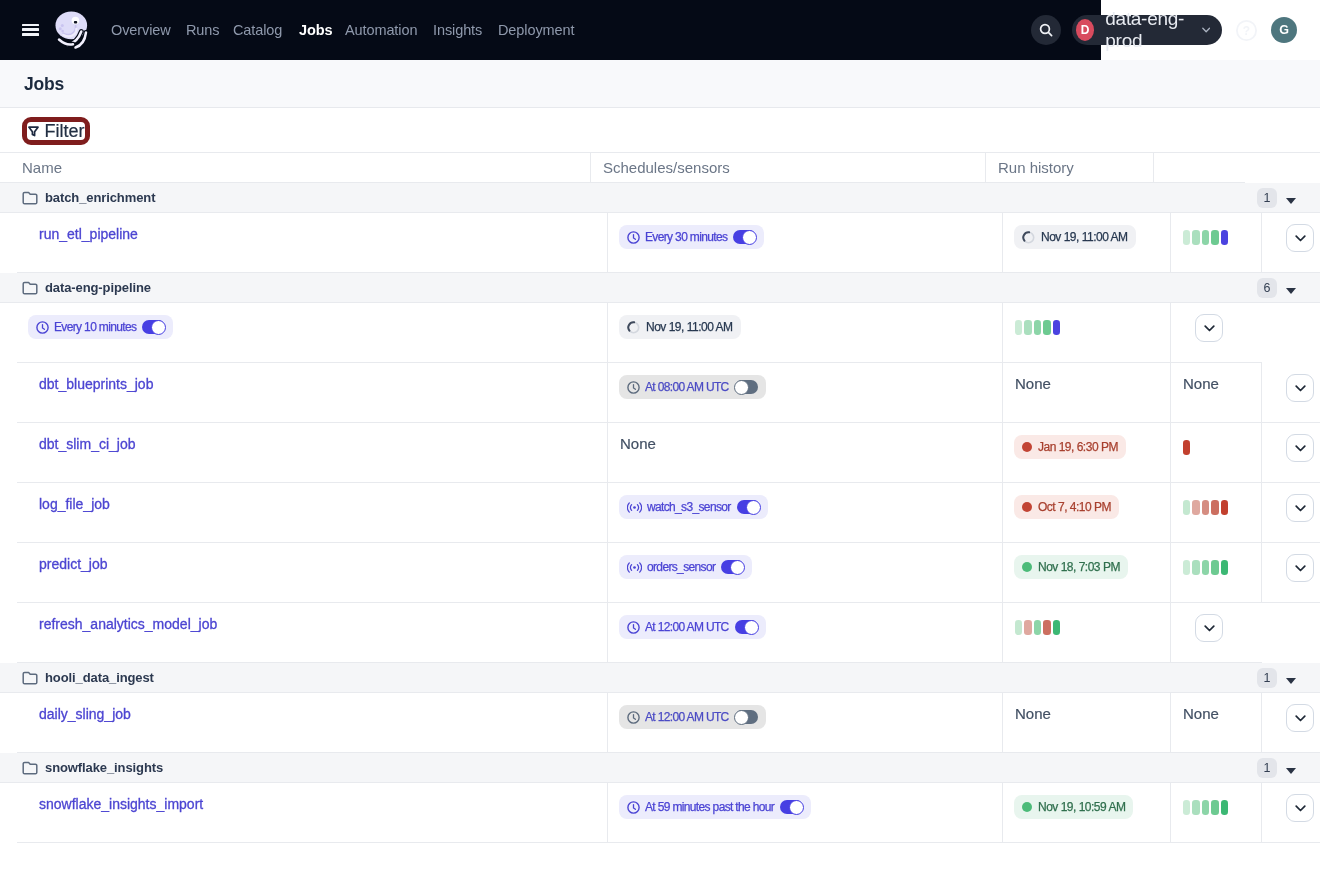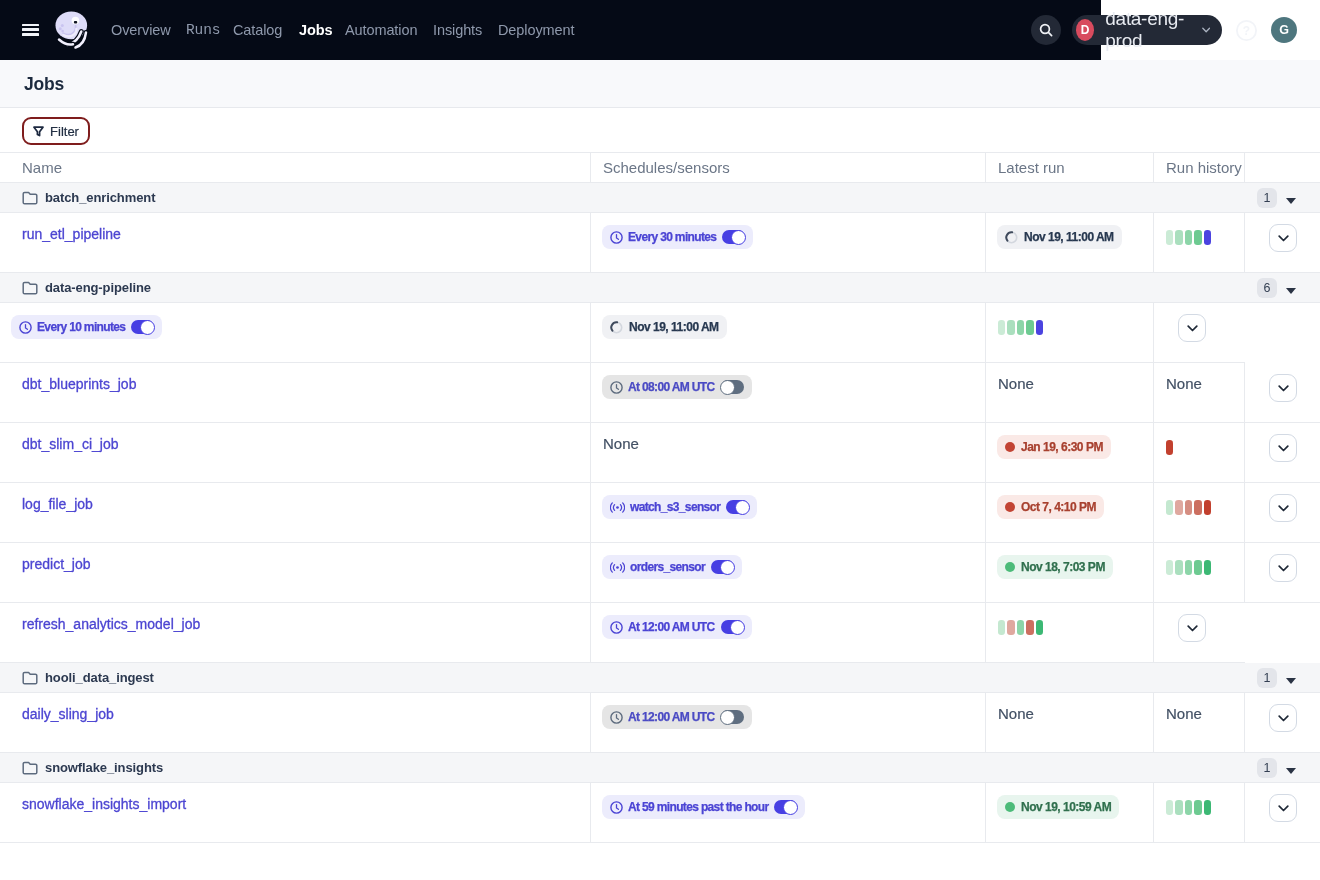--- a/index.html
+++ b/index.html
@@ -17,40 +17,40 @@
 .dpill { left:1072px; top:15px; width:150px; height:30px; border-radius:15px; background:#232936; display:flex; align-items:center; padding:0 12px 0 4px; }
 .dcirc { width:22px; height:22px; border-radius:50%; background:#d84b5e; color:#fff; font-size:12px; font-weight:700; display:flex; align-items:center; justify-content:center; }
 .dtext { color:#e8ebf1; font-size:19px; margin-left:11px; letter-spacing:-0.3px; }
 .helpc { left:1232px; top:16px; width:28px; height:28px; border-radius:50%; display:flex; align-items:center; justify-content:center; }
 .avatar { left:1271px; top:17px; width:26px; height:26px; border-radius:50%; background:#4e767e; color:#fff; font-size:12.5px; font-weight:700; display:flex; align-items:center; justify-content:center; }
 
 
 .headbar { width:1320px; height:48px; background:#f8f9fb; border-bottom:1px solid #e7e9ed; display:flex; align-items:center; padding-left:24px; }
 .headbar h1 { font-size:17.5px; font-weight:700; color:#1c2a3e; letter-spacing:-0.2px; padding-top:2px; }
 .filterbar { width:1320px; height:44px; background:#fff; position:relative; }
-.fbtn { position:absolute; left:22px; top:9px; width:68px; height:28px; border:2px solid #7f1d1d; border-radius:9px; background:#fff; display:flex; align-items:center; justify-content:center; gap:6px; font-size:13px; color:#222f43; -webkit-text-stroke:0.2px #222f43; }
+.fbtn { position:absolute; left:22px; top:9px; width:68px; height:28px; border:5px solid #7f1d1d; border-radius:9px; background:#fff; display:flex; align-items:center; justify-content:center; gap:6px; font-size:18px; color:#222f43; -webkit-text-stroke:0.2px #222f43; }
 
 
 .table { width:1320px; border-top:1px solid #e8eaee; }
 .thead, .grow, .jrow { display:grid; grid-template-columns:591px 395px 168px 91px 75px; }
 .thead { height:30px; }
 .thead > div { border-bottom:1px solid #e8eaee; font-size:15px; color:#6b7687; display:flex; align-items:center; }
-.jrow { height:60px; }
+.jrow { height:60px;padding-left:17px; }
 .jrow > div { border-bottom:1px solid #e8eaee; position:relative; }
 .thead > div.bR, .jrow > div.bR { border-right:1px solid #e8eaee; }
 .grow { display:flex; height:30px; background:#f5f6f8; border-bottom:1px solid #e8eaee; align-items:center; }
 .grow .gname { display:flex; align-items:center; gap:7px; padding-left:22px; font-size:13px; font-weight:700; color:#2c3950; letter-spacing:-0.1px; }
 .grow .gright { margin-left:auto; display:flex; align-items:center; padding-right:24px; gap:9px; }
 .gbadge { min-width:20px; height:20px; padding:0 5px; background:#e3e5ea; border-radius:6px; font-size:12.5px; color:#333f52; display:flex; align-items:center; justify-content:center; }
 .gcaret { width:0; height:0; border-left:5.5px solid transparent; border-right:5.5px solid transparent; border-top:6px solid #2a3344; position:relative; top:3px; }
 
 .jname { position:absolute; left:22px; top:13px; font-size:14px; color:#4c45d2; letter-spacing:0; -webkit-text-stroke:0.3px #4c45d2; }
 .none14 { position:absolute; left:12px; top:12px; font-size:15px; color:#425064; -webkit-text-stroke:0.2px #425064; }
 
-.pill { position:absolute; top:12px; height:24px; display:flex; align-items:center; border-radius:8px; padding:0 8px; gap:6px; font-size:12px; letter-spacing:-0.5px;font-weight:bold; }
+.pill { position:absolute; top:12px; height:24px; display:flex; align-items:center; border-radius:8px; padding:0 8px; gap:6px; font-size:12px; letter-spacing:-0.5px; }
 .plav, .pgray { gap:5px; letter-spacing:-0.65px; }
 .pl { left:11px; }
 .plav { background:#ececfc; color:#4b44d4; -webkit-text-stroke:0.25px #4b44d4; }
 .pgray { background:#e5e5e5; color:#4b4bc4; -webkit-text-stroke:0.25px #4b4bc4; }
 .plrun  { background:#f0f1f4; color:#273850; -webkit-text-stroke:0.25px #273850; }
 .plgreen { background:#e8f5ee; color:#30704e; -webkit-text-stroke:0.25px #30704e; }
 .plred  { background:#fae9e6; color:#a8402f; -webkit-text-stroke:0.25px #a8402f; }
 .dot { width:10px; height:10px; border-radius:50%; flex:0 0 auto; }
 .dgreen { background:#4cbb79; }
 .dred { background:#c24434; }
@@ -86,21 +86,21 @@
     <path d="M 24.5 40.5 Q 33.5 37.5 35 25.5" stroke="#f2f0fd" stroke-width="2.5" fill="none" stroke-linecap="round"></path>
     <path d="M 8 32.5 Q 15 38.8 22 37.2" stroke="#050a16" stroke-width="5" fill="none" stroke-linecap="round"></path>
     <path d="M 8 32.5 Q 15 38.8 22 37.2" stroke="#f2f0fd" stroke-width="2.5" fill="none" stroke-linecap="round"></path>
     <circle cx="24.4" cy="13.6" r="3.8" fill="#fdfdff"></circle>
     <rect x="22.9" y="13.9" width="3.3" height="2.5" rx="1" fill="#101523"></rect>
     <circle cx="11.3" cy="18.6" r="1.5" fill="#c9c4f0"></circle>
     <circle cx="9.2" cy="21.8" r="1.5" fill="#c9c4f0"></circle>
     <circle cx="11.6" cy="24.1" r="1.3" fill="#c9c4f0"></circle>
   </svg>
   <div class="abs navlink" style="left:111px;">Overview</div>
-  <div class="abs navlink" style="left:186px;font-family:Liberation Mono, monospace;">Runs</div>
+  <div class="abs navlink" style="left:186px;">Runs</div>
   <div class="abs navlink" style="left:233px;">Catalog</div>
   <div class="abs navlink active" style="left:299px;">Jobs</div>
   <div class="abs navlink" style="left:345px;">Automation</div>
   <div class="abs navlink" style="left:433px;">Insights</div>
   <div class="abs navlink" style="left:498px;">Deployment</div>
   <div class="abs sbtn">
     <svg width="16" height="16" viewBox="0 0 16 16">
         <circle cx="7" cy="7" r="4.4" stroke="#f0f2f6" stroke-width="1.7" fill="none"></circle>
         <line x1="10.4" y1="10.4" x2="13.6" y2="13.6" stroke="#f0f2f6" stroke-width="1.7" stroke-linecap="round"></line>
       </svg>
@@ -130,21 +130,20 @@
         <path d="M1 1.2 H10 L6.6 5.8 V9.6 L4.4 8.4 V5.8 Z" stroke="#1d2940" stroke-width="1.7" fill="none" stroke-linejoin="round"></path>
       </svg>
     Filter
   </div>
 </div>
 
 <div class="table">
   <div class="thead">
     <div class="bR" style="padding-left:22px;">Name</div>
     <div class="bR" style="padding-left:12px;">Schedules/sensors</div>
-    <div class="bR" style="padding-left:12px;">Latest run</div>
     <div class="bR" style="padding-left:12px;">Run history</div>
     <div></div>
   </div>
 
   <div class="grow">
     <div class="gname"><svg width="16" height="14" viewBox="0 0 16 14">
           <path d="M1.2 3.2 V11.4 C1.2 12.2 1.8 12.8 2.6 12.8 H13.4 C14.2 12.8 14.8 12.2 14.8 11.4 V4.6 C14.8 3.8 14.2 3.2 13.4 3.2 H8.2 L6.6 1.4 H2.6 C1.8 1.4 1.2 2 1.2 2.8 Z" stroke="#5d6b7e" stroke-width="1.5" fill="none" stroke-linejoin="round"></path>
         </svg>batch_enrichment</div>
     <div class="gright">
         <div class="gbadge">1</div>

